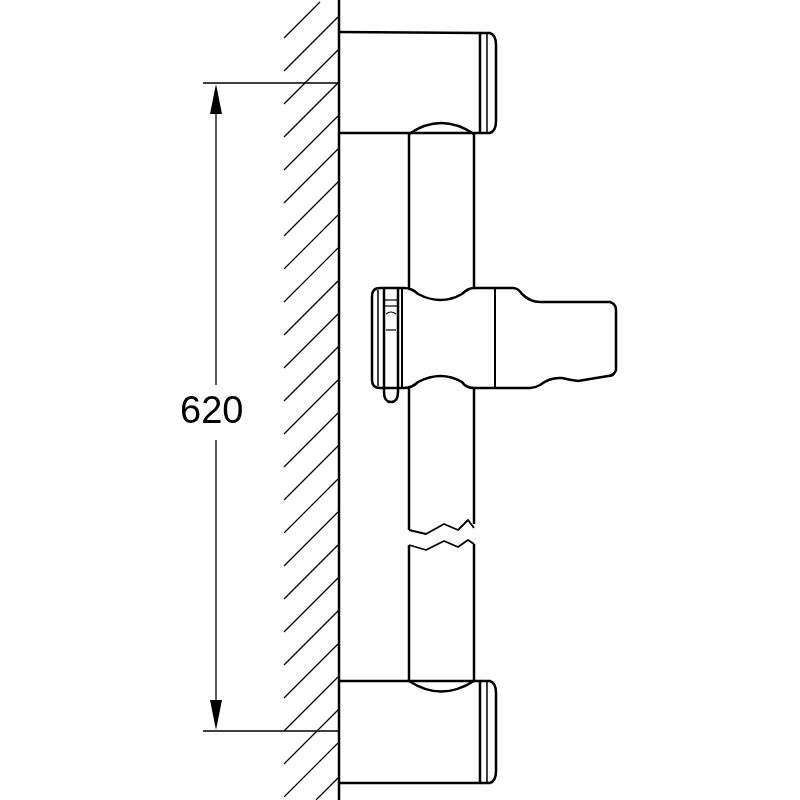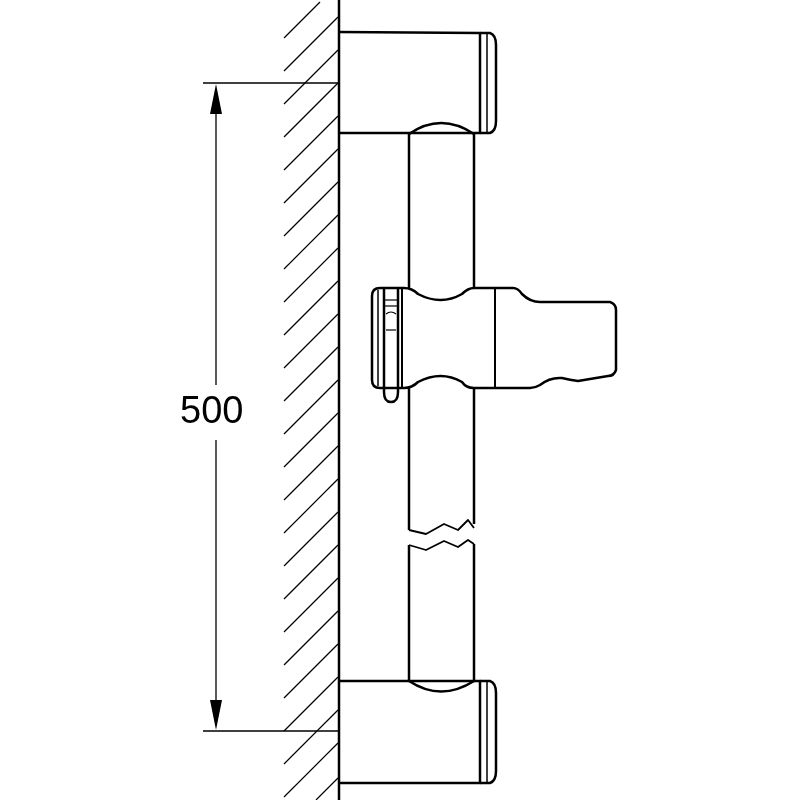--- a/index.html
+++ b/index.html
@@ -106,13 +106,13 @@
 
       <path d="M384,288 L384,392 Q384,402 391,402 Q398,402 398,392 L398,288"></path>
       <line x1="384" y1="300" x2="398" y2="300" stroke-width="1.2"></line>
       <line x1="384" y1="306" x2="398" y2="306" stroke-width="1.2"></line>
       <path d="M386,314 Q391,310 396,314" stroke-width="1.2"></path>
       <line x1="386" y1="330" x2="396" y2="330" stroke-width="1.2"></line>
     </g>
   </g>
 </svg>
 
-<div class="dim-label">500</div>
+<div class="dim-label">620</div>
 
 </body></html>

